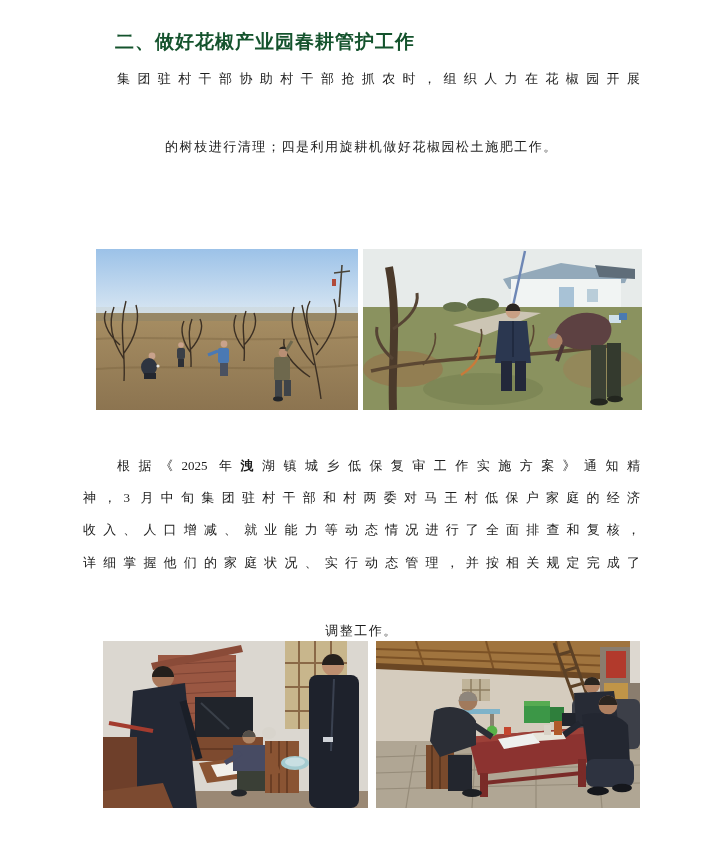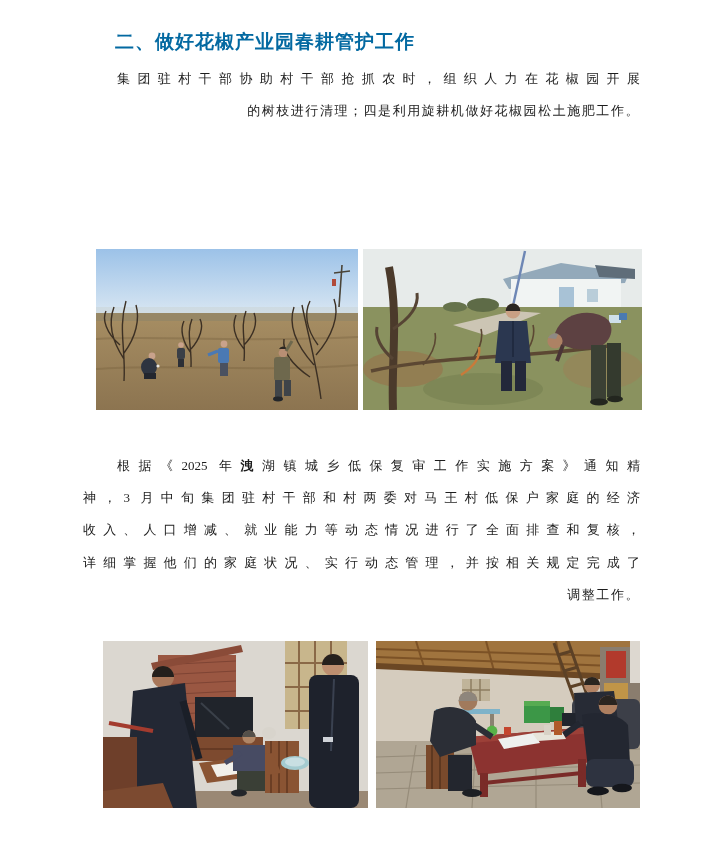--- a/index.html
+++ b/index.html
@@ -1,28 +1,28 @@
 <!DOCTYPE html>
 <html><head>
 <meta charset="utf-8">
 <style>
   html,body{margin:0;padding:0;background:#ffffff;}
   .page{position:relative;width:728px;height:857px;background:#ffffff;overflow:hidden;
         font-family:"Liberation Serif","DejaVu Serif",serif;color:#1d1d1d;}
   .heading{position:absolute;left:115px;margin:0;font-size:19px;line-height:22px;font-weight:700;
-           color:#0369a1;font-family:"DejaVu Sans","Liberation Sans",sans-serif;letter-spacing:1px;white-space:nowrap;}
+           color:#14532d;font-family:"DejaVu Sans","Liberation Sans",sans-serif;letter-spacing:1px;white-space:nowrap;}
   .h1{top:30px;}
   .h2{top:419px;}
   .para{position:absolute;left:83px;width:557px;font-size:13px;color:#1d1d1d;}
   .p1{top:63px;}
   .p2{top:450px;}
   .tline{height:32.2px;line-height:32.2px;width:557px;text-align:justify;text-align-last:justify;
          text-justify:inter-character;white-space:nowrap;}
   .indent{margin-left:34px;width:523px;}
-  .lastline{text-align:right;text-align-last:auto;letter-spacing:1.55px;}
+  .lastline{text-align:center;text-align-last:auto;letter-spacing:1.55px;margin-top:36px;}
   .emph{font-family:"DejaVu Sans","Liberation Sans",sans-serif;font-weight:700;}
   .photo{position:absolute;overflow:hidden;background:#cccccc;}
   .photo svg{display:block;width:100%;height:100%;}
   #photo-tl{left:96px;top:249px;width:262px;height:161px;}
   #photo-tr{left:363px;top:249px;width:279px;height:161px;}
   #photo-bl{left:103px;top:641px;width:265px;height:167px;}
   #photo-br{left:376px;top:641px;width:264px;height:167px;}
 </style>
 </head>
 <body>

